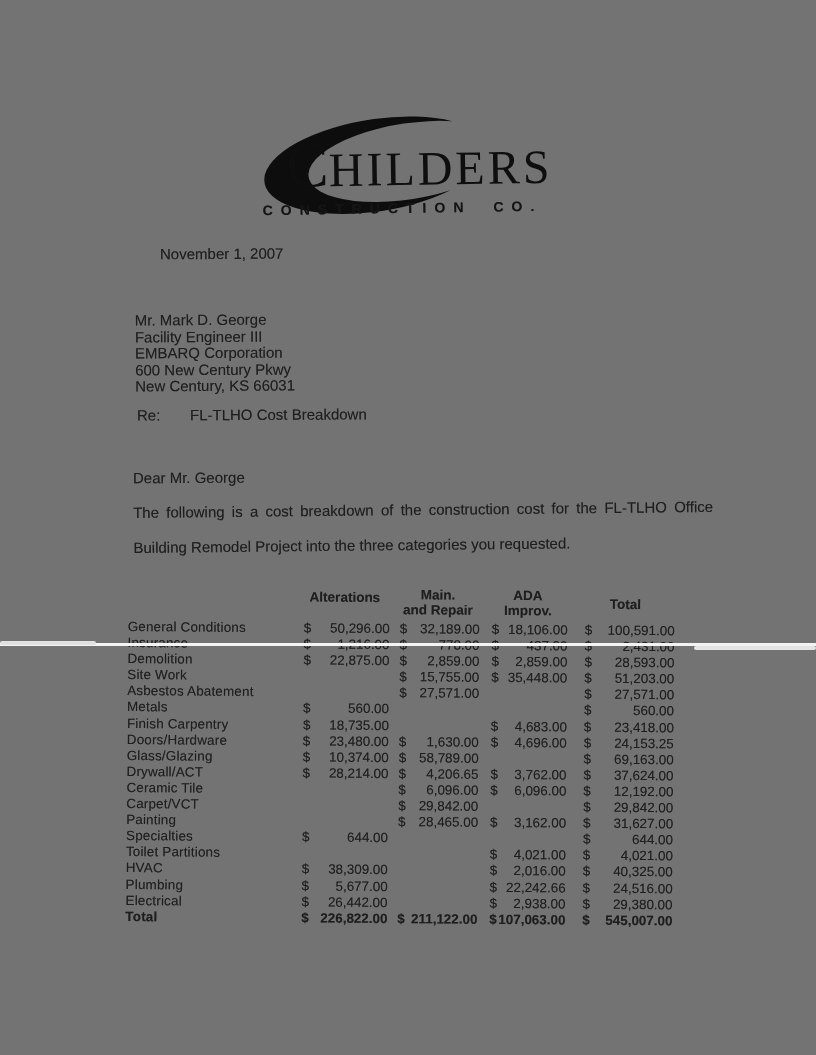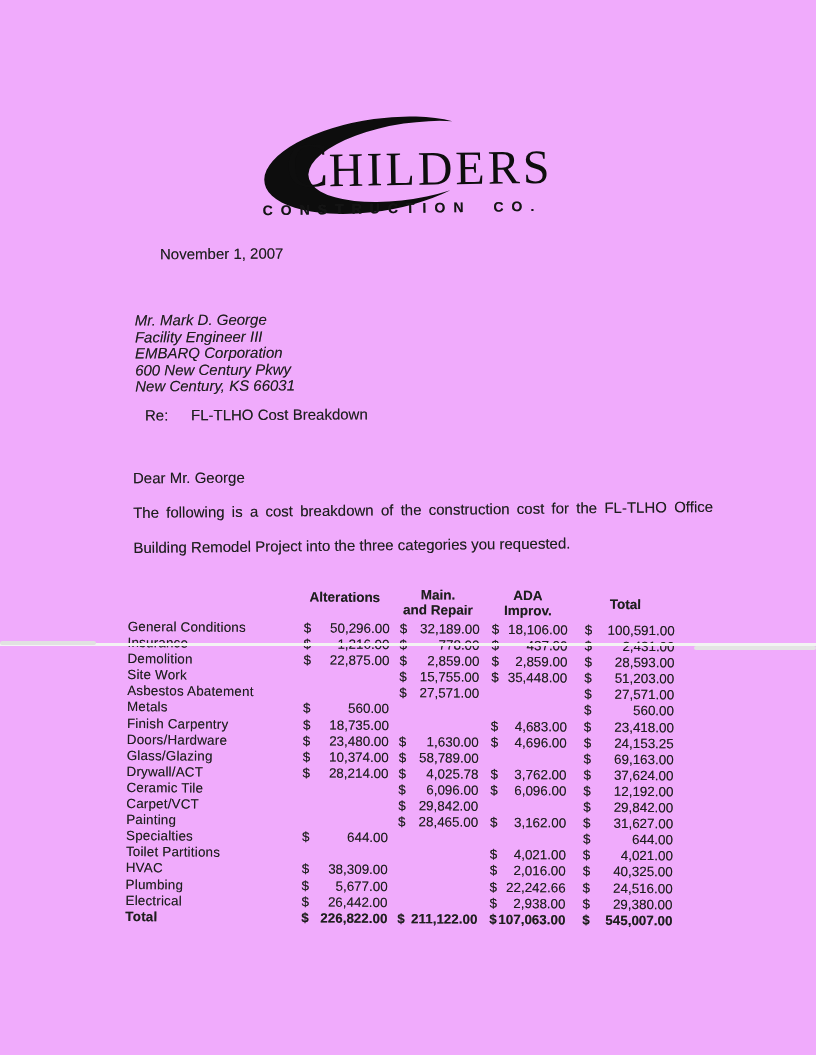--- a/index.html
+++ b/index.html
@@ -1,36 +1,36 @@
 <!DOCTYPE html>
 <html><head>
 <meta charset="utf-8">
 <style>
   html,body { margin:0; padding:0; background:#fff; }
   .page {
-    position:relative; width:816px; height:1055px; background:#f0abfc;
+    position:relative; width:816px; height:1055px; background:#737373;
     overflow:hidden; font-family:"Liberation Sans","DejaVu Sans",sans-serif;
     color:#1e1e1e; text-shadow:0 0 0.5px rgba(40,40,40,.55);
   }
 
   
   .logo { position:absolute; left:226px; top:102px; width:360px; height:128px; transform:rotate(-0.9deg); }
   .logo svg { position:absolute; left:0; top:0; }
   .logo-word { position:absolute; left:60px; top:30px; font-family:"Liberation Serif","DejaVu Serif",serif; color:#0e0e0e; white-space:nowrap; text-shadow:none; }
   .logo-word .c1 { font-size:64px; line-height:1; }
   .logo-word .rest { font-size:48px; letter-spacing:3px; line-height:1; }
   .logo-sub { position:absolute; left:36px; top:98px; font-size:14px; font-weight:700; letter-spacing:8px; word-spacing:10px; color:#141414; white-space:nowrap; }
 
   
   .abs { position:absolute; }
   .txt15 { font-size:15px; line-height:16.5px; }
   .date-line { left:145px; top:246px; transform:rotate(-0.3deg);margin-left:15px; }
   .recipient { left:135px; top:312px; transform:rotate(-0.35deg); }
-  .recipient div { margin:0;font-style:italic; }
-  .re-line { left:145px; top:407px; display:flex; transform:rotate(-0.3deg); }
+  .recipient div { margin:0; }
+  .re-line { left:137px; top:407px; display:flex; transform:rotate(-0.3deg);gap:7px; }
   .re-label { width:46px; }
   .salutation { left:133px; top:470px; transform:rotate(-0.3deg);text-align:right; }
   .body-par { left:133px; top:504px; width:580px; transform:rotate(-0.6deg); transform-origin:left top; line-height:17.6px; }
   .jline { text-align:justify; }
   .jline::after { content:""; display:inline-block; width:100%; }
 
   
   .cost-table { left:128px; top:586px; width:556px; transform:rotate(0.45deg); transform-origin:left top; font-size:13.4px; }
   .thead { display:grid; grid-template-columns:170px 94px 92px 88px 107px; height:33px; font-weight:700; font-size:13.5px; line-height:14.5px; }
   .thead .hc { text-align:center; }
@@ -252,21 +252,21 @@
           </div>
         </div>
         <div class="trow">
           <div class="tlabel">Drywall/ACT</div>
           <div class="money c-alt">
             <span>$</span>
             <span>28,214.00</span>
           </div>
           <div class="money c-main">
             <span>$</span>
-            <span>4,025.78</span>
+            <span>4,206.65</span>
           </div>
           <div class="money c-ada">
             <span>$</span>
             <span>3,762.00</span>
           </div>
           <div class="money c-total">
             <span>$</span>
             <span>37,624.00</span>
           </div>
         </div>

